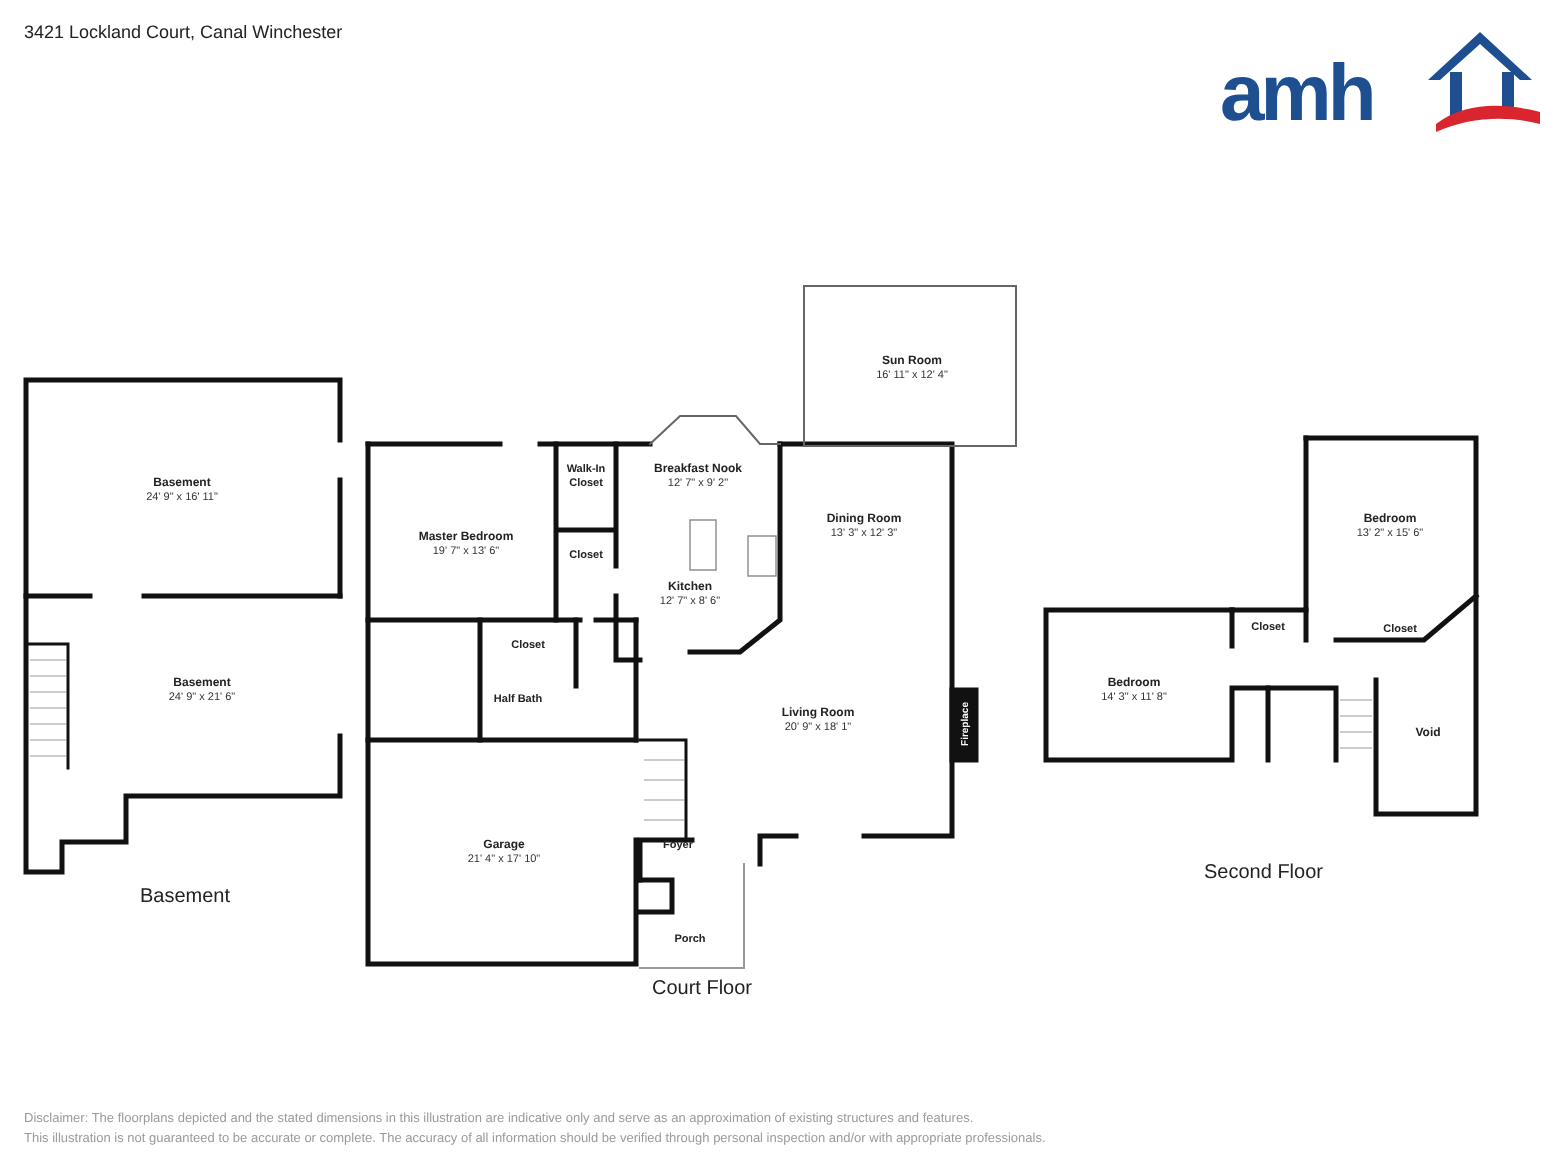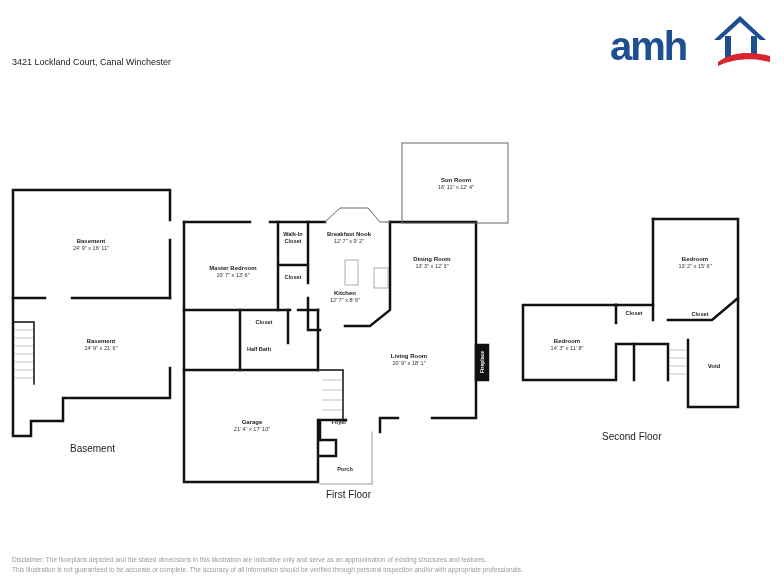--- a/index.html
+++ b/index.html
@@ -1,17 +1,17 @@
 <!DOCTYPE html>
 <html><head>
 <meta charset="utf-8">
 <style>
   html, body { margin:0; padding:0; background:#ffffff; }
   body { width:784px; height:588px; position:relative; overflow:hidden; font-family:"Liberation Sans", sans-serif; }
-  .address { position:absolute; left:12px; top:11px; font-size:9px; color:#222;margin-top:46px; }
+  .address { position:absolute; left:12px; top:11px; font-size:9px; color:#222; }
   .logo { position:absolute; left:606px; top:10px; width:170px; height:60px; }
   .plan { position:absolute; left:0; top:0; width:784px; height:588px; }
   .floor-label { position:absolute; font-size:10px; color:#222; }
   .disclaimer { position:absolute; left:12px; font-size:6.5px; color:#9a9a9a; white-space:nowrap; }
   svg text { font-family:"Liberation Sans", sans-serif; }
   .rn { font-size:6px; font-weight:bold; fill:#222; }
   .rd { font-size:5.5px; fill:#333; }
   .sm { font-size:5.5px; font-weight:bold; fill:#222; }
 </style>
 </head>
@@ -112,17 +112,17 @@
   <text class="rn" x="695" y="261" text-anchor="middle">Bedroom</text>
   <text class="rd" x="695" y="268" text-anchor="middle">13' 2" x 15' 6"</text>
   <text class="rn" x="567" y="343" text-anchor="middle">Bedroom</text>
   <text class="rd" x="567" y="350" text-anchor="middle">14' 3" x 11' 8"</text>
   <text class="sm" x="634" y="315" text-anchor="middle">Closet</text>
   <text class="sm" x="700" y="316" text-anchor="middle">Closet</text>
   <text class="rn" x="714" y="368" text-anchor="middle">Void</text>
 </svg>
 
 <div class="floor-label" style="left:70px;top:443px;">Basement</div>
-<div class="floor-label" style="left:326px;top:489px;">First Floor</div>
+<div class="floor-label" style="left:326px;top:489px;">Court Floor</div>
 <div class="floor-label" style="left:602px;top:431px;">Second Floor</div>
 
 <div class="disclaimer" style="top:556px;">Disclaimer: The floorplans depicted and the stated dimensions in this illustration are indicative only and serve as an approximation of existing structures and features.</div>
 <div class="disclaimer" style="top:566px;">This illustration is not guaranteed to be accurate or complete. The accuracy of all information should be verified through personal inspection and/or with appropriate professionals.</div>
 
 </body></html>

